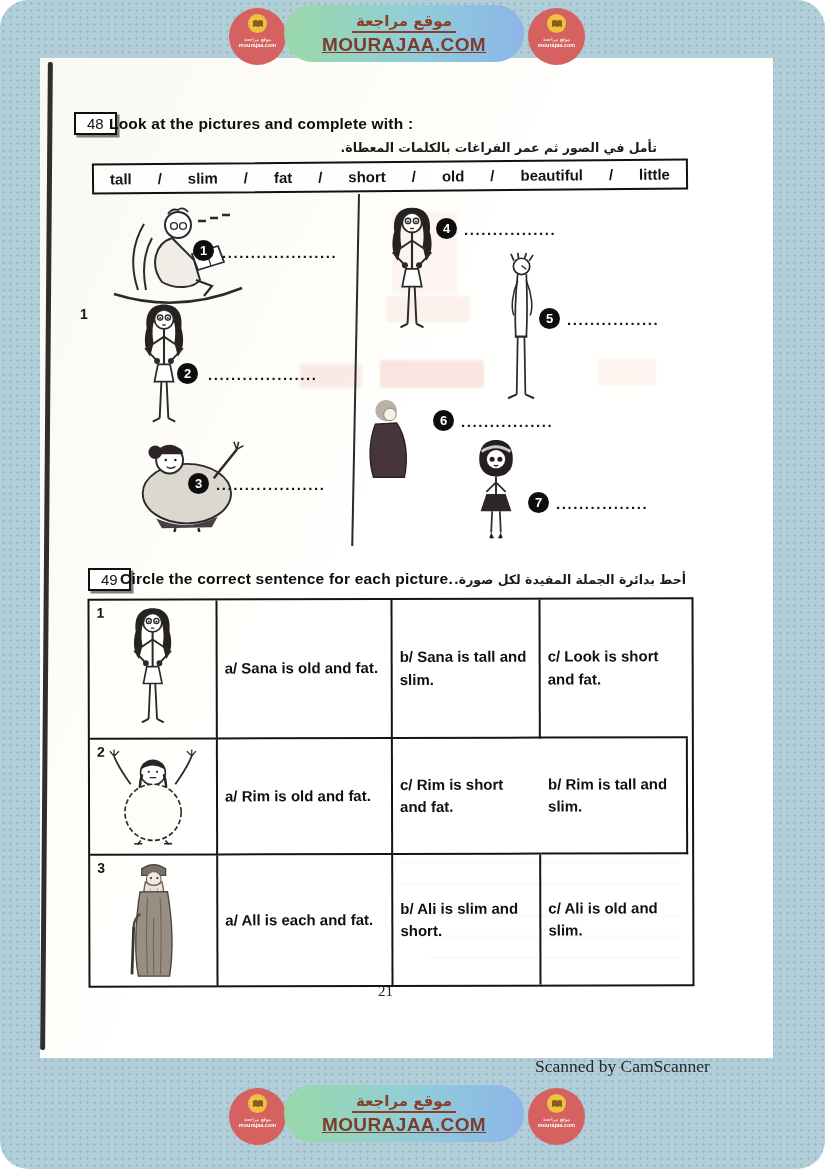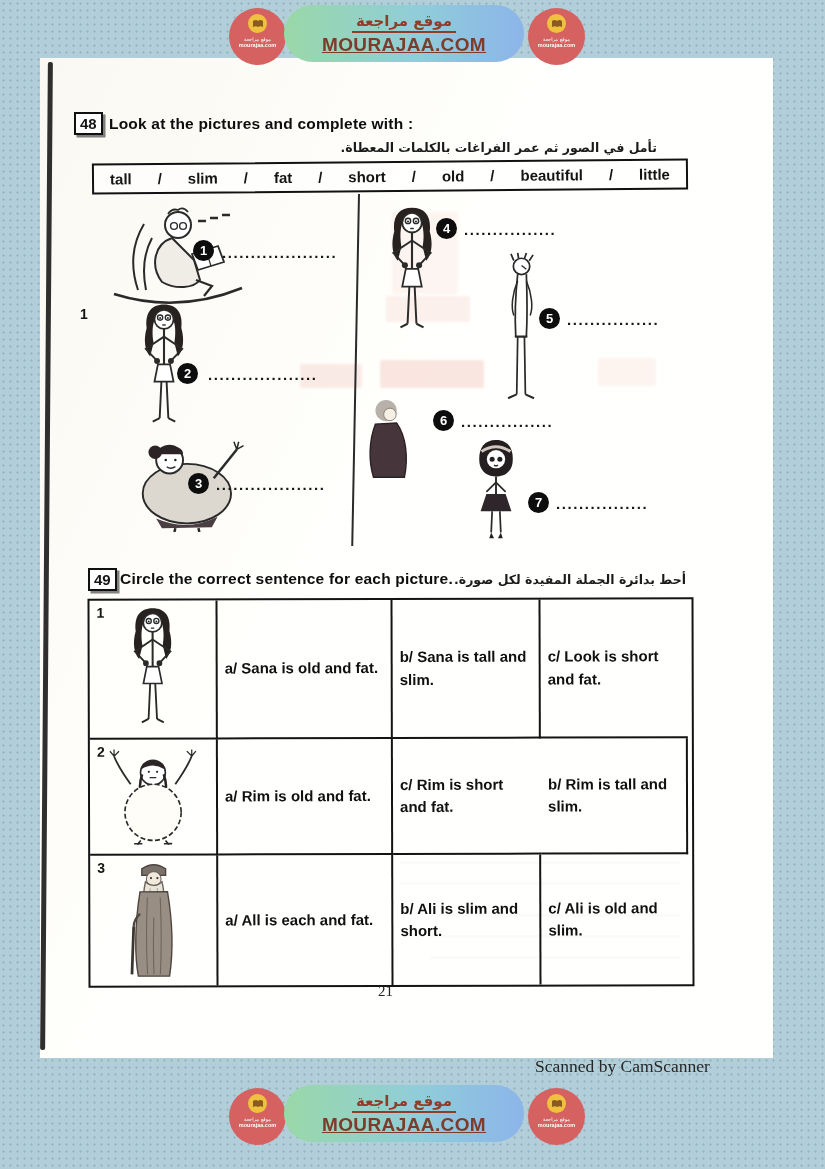--- a/index.html
+++ b/index.html
@@ -1,17 +1,17 @@
 <!DOCTYPE html>
 <html><head>
 <meta charset="utf-8">
 <style>
   html,body{margin:0;padding:0;}
   #screen{position:relative;width:825px;height:1169px;background:#b2cfd9;overflow:hidden;
-          font-family:"Liberation Sans",sans-serif;color:#141414;}
+          font-family:"Liberation Sans",sans-serif;color:#141414;border-radius:28px;}
   #screen::before{content:"";position:absolute;inset:0;
           background-image:radial-gradient(rgba(96,134,148,.30) 1px,transparent 1.3px);
           background-size:7px 7px;pointer-events:none;z-index:1;}
   
   .banner{position:absolute;left:0;width:825px;height:70px;z-index:6;}
   .pill{position:absolute;left:284px;top:5px;width:240px;height:57px;border-radius:30px;
         background:linear-gradient(90deg,#9ad8a8,#90cdd9 55%,#8cb5e9);
         display:flex;flex-direction:column;align-items:center;justify-content:center;gap:1px;}
   .pill .ar{font-family:"DejaVu Sans",sans-serif;direction:rtl;font-weight:bold;font-size:15px;
         color:#8e3e28;border-bottom:2px solid #8e3e28;padding:0 4px 1px;}
@@ -20,22 +20,22 @@
         display:flex;flex-direction:column;align-items:center;}
   .logo .book{margin-top:6px;width:19px;height:19px;border-radius:50%;background:#eec23e;
         display:flex;align-items:center;justify-content:center;}
   .logo .t1{font-family:"DejaVu Sans",sans-serif;font-size:5px;color:#ffffff;margin-top:4px;line-height:1;}
   .logo .t2{font-size:5.5px;color:#ffffff;font-weight:bold;line-height:1.4;}
   
   .page{position:absolute;left:40px;top:58px;width:733px;height:1000px;z-index:2;
         background:linear-gradient(115deg,#faf8f2,#fffffd 45%);}
   .page-edge{position:absolute;left:4px;top:4px;width:5px;height:988px;background:#1d1d1d;
         transform:rotate(0.45deg);border-radius:2px;opacity:.92;}
-  .qnum{position:absolute;border:2px solid #101010;background:#fff;font-weight:bold;font-size:15px;
-        padding:1px 4px;box-shadow:2.5px 2.5px 0 rgba(25,25,25,.55);}
+  .qnum{position:absolute;border:2px solid #101010;background:#fff;font-weight:normal;font-size:15px;
+        padding:1px 11px;box-shadow:2.5px 2.5px 0 rgba(25,25,25,.55);}
   .qtitle{position:absolute;font-weight:bold;font-size:15.5px;color:#0e0e0e;letter-spacing:.2px;}
   .ar-line{position:absolute;font-family:"DejaVu Sans",sans-serif;direction:rtl;font-weight:bold;
         font-size:12.5px;color:#1b1b1b;}
   .wordbank{position:absolute;left:52px;top:103px;width:560px;height:27px;border:2.2px solid #111;
         display:flex;align-items:center;justify-content:space-between;padding:0 16px;
         transform:rotate(-0.5deg);font-weight:bold;font-size:15px;background:rgba(255,255,255,.65);}
   .vdivider{position:absolute;left:318px;top:136px;width:2px;height:352px;background:#2a2a2a;
         transform:rotate(1.1deg);transform-origin:top center;}
   .numdot{position:absolute;width:21px;height:21px;border-radius:50%;background:#0d0d0d;color:#fff;
         display:flex;align-items:center;justify-content:center;font-weight:bold;font-size:13px;}

